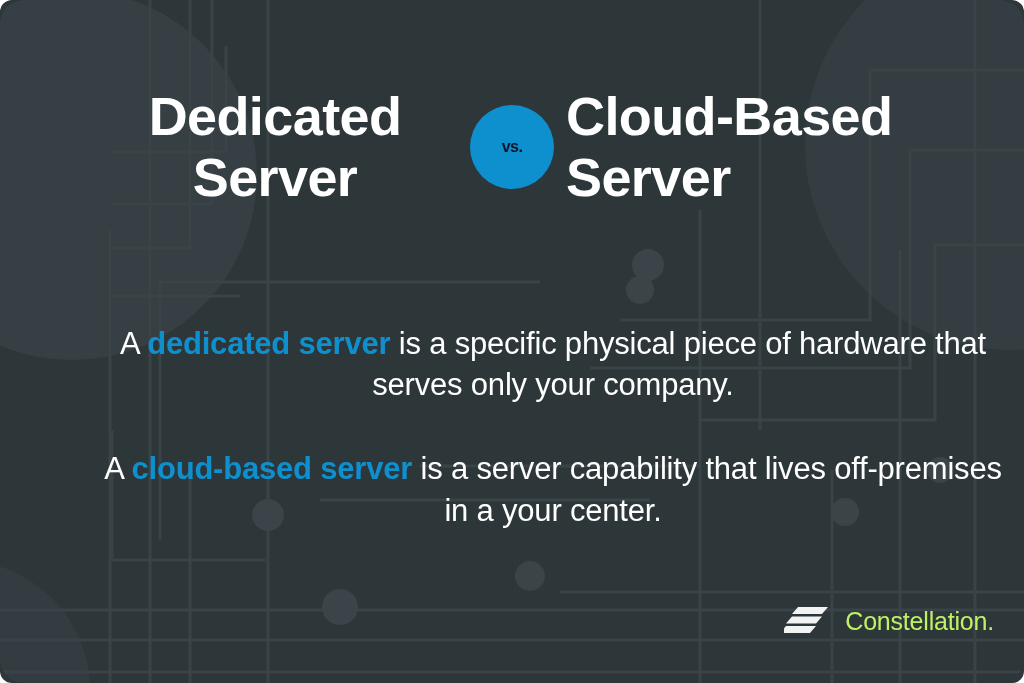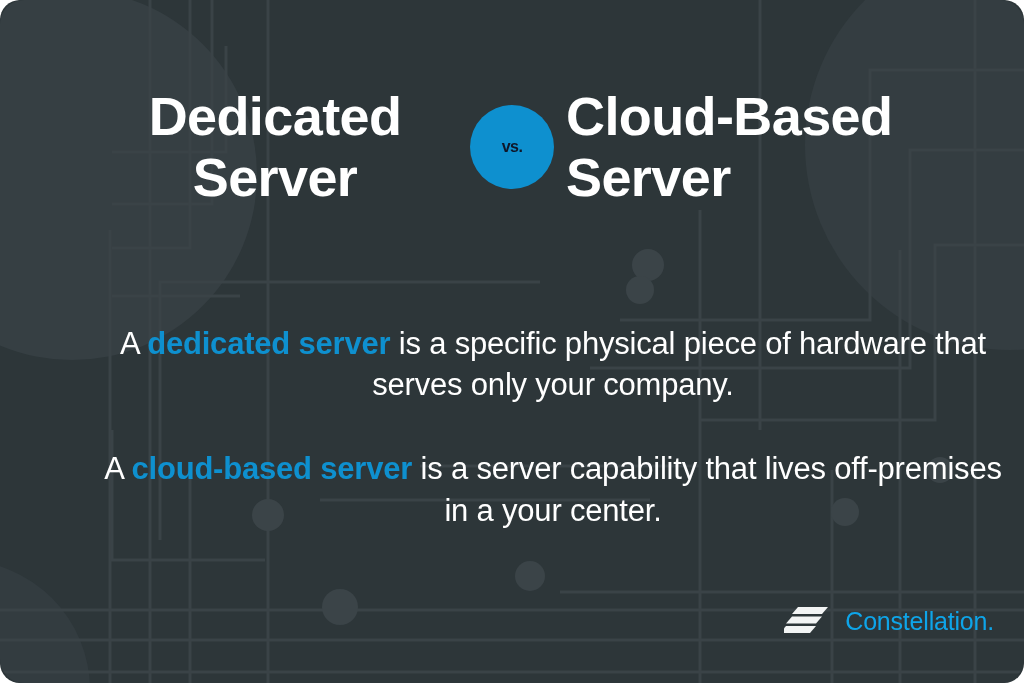--- a/index.html
+++ b/index.html
@@ -13,21 +13,21 @@
     overflow: hidden;
     font-family: "Liberation Sans", sans-serif;
   }
 
   #card {
     position: relative;
     width: 1024px;
     height: 683px;
     box-sizing: border-box;
     background: #2d3639;
-    border-radius: 20px;
+    border-radius: 12px;
     overflow: hidden;
   }
 
   
   #bg {
     position: absolute;
     inset: 0;
     width: 100%;
     height: 100%;
     pointer-events: none;
@@ -113,21 +113,21 @@
     position: absolute;
     right: 30px;
     bottom: 46px;
     display: flex;
     flex-direction: row;
     align-items: center;
     gap: 11px;
   }
   .logo-mark { display: block; }
   .logo-text {
-    color: #0ea5e9;
+    color: #bef264;
     font-size: 25px;
     font-weight: 400;
     letter-spacing: -0.2px;
     line-height: 1;
     margin-left: 6px;
   }
 </style>
 </head>
 <body>
 

